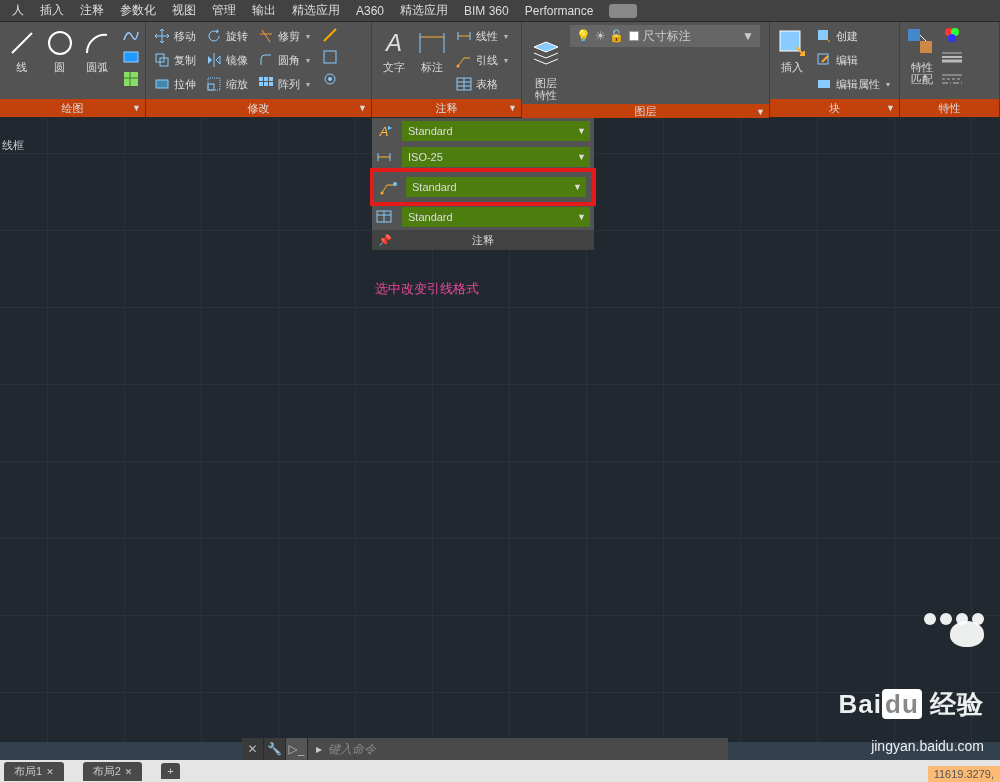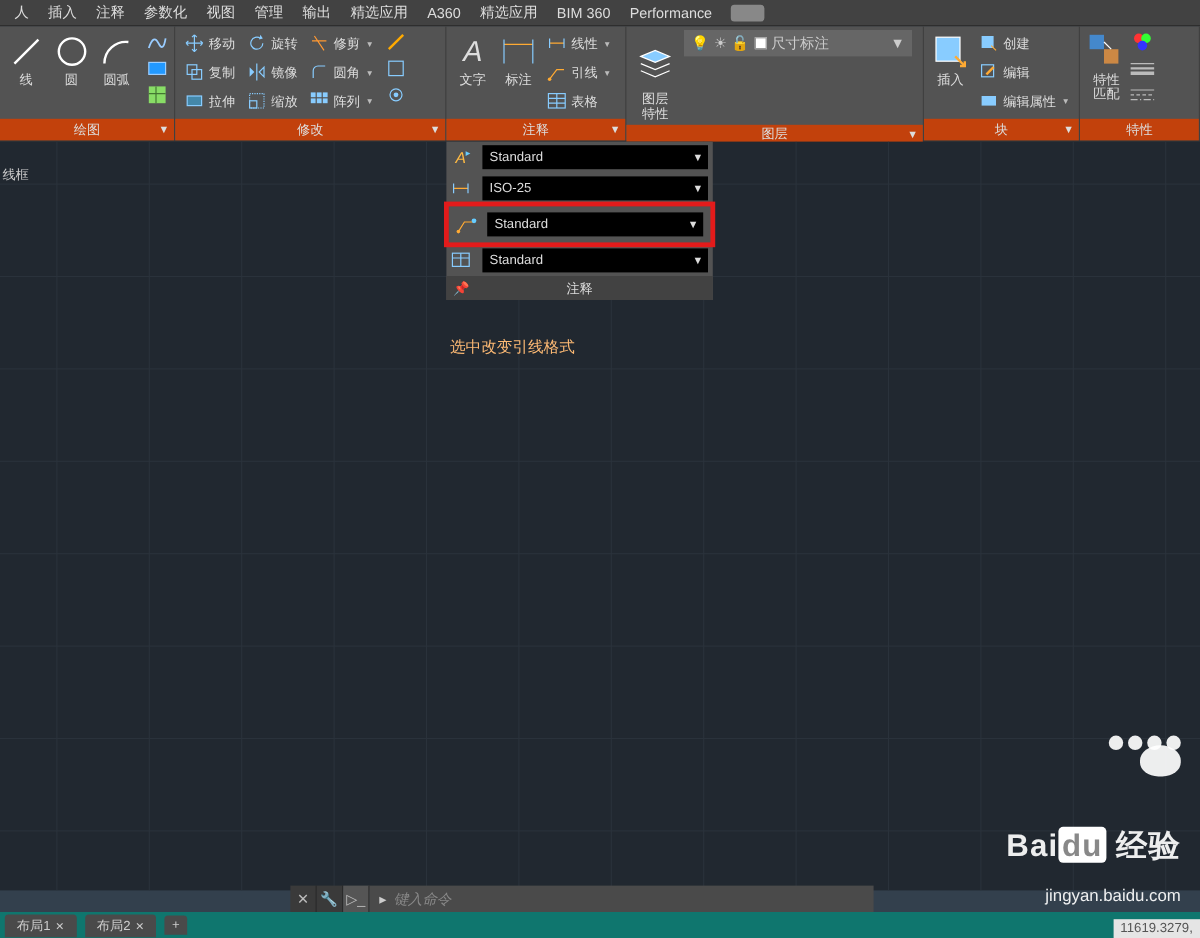--- a/index.html
+++ b/index.html
@@ -31,47 +31,47 @@
 .dropdown-arrow { font-size:8px; color:#bbb; margin-left:2px; }
 
 
 .layerdd { width:190px; height:22px; background:#666; display:flex; align-items:center; padding:0 6px; gap:4px; position:relative; }
 .layerdd .arrow { margin-left:auto; }
 
 
 .flyout { position:absolute; left:372px; top:118px; width:222px; background:#535353; z-index:10; }
 .flyrow { display:flex; align-items:center; height:26px; padding:0 4px; gap:6px; }
 .flyrow .ico { width:20px; height:16px; }
-.flyselect { flex:1; height:20px; background:#000000; color:#ddd; display:flex; align-items:center; padding:0 6px; font-size:11px; position:relative; }
+.flyselect { flex:1; height:20px; background:#4d7c0f; color:#ddd; display:flex; align-items:center; padding:0 6px; font-size:11px; position:relative; }
 .flyselect .arrow { position:absolute; right:4px; font-size:9px; }
 .flyfoot { height:20px; background:#424242; color:#ddd; font-size:11px; display:flex; align-items:center; justify-content:center; position:relative; }
 .flyfoot .chev { position:absolute; left:6px; }
 .redbox { border:4px solid #e31b1b; padding:2px; margin:-2px; }
 
 
 .canvas { position:absolute; top:118px; left:0; right:0; bottom:40px; background:#212830; overflow:hidden; }
 .grid { position:absolute; inset:0; background-image:
   linear-gradient(#2a323b 1px,transparent 1px),
   linear-gradient(90deg,#2a323b 1px,transparent 1px);
   background-size:77px 77px; background-position:-30px -42px;}
 .corner { position:absolute; top:20px; left:2px; color:#ccc; font-size:11px; }
-.greentxt { position:absolute; left:375px; top:162px; color:#fdba74; font-size:13px; }
+.greentxt { position:absolute; left:375px; top:162px; color:#ec4899; font-size:13px; }
 
 
 .cmdline { position:absolute; bottom:22px; left:242px; height:22px; display:flex; align-items:center; gap:0; }
 .cmdline .btn { width:22px; height:22px; background:#3a3a3a; display:flex; align-items:center; justify-content:center; border-right:1px solid #2a2a2a; color:#bbb; font-size:12px;}
 .cmdline .inp { width:420px; height:22px; background:#4a4a4a; color:#888; font-style:italic; padding:0 8px; display:flex; align-items:center; font-size:12px; }
 .cmdline .caret { color:#ccc; font-style:normal; margin-right:6px; }
 
 
-.btabs { position:absolute; bottom:0; left:0; right:0; height:22px; background:#0f766e; display:flex; align-items:center; padding:0 4px; gap:7px; }
+.btabs { position:absolute; bottom:0; left:0; right:0; height:22px; background:#e5e5e5; display:flex; align-items:center; padding:0 4px; gap:19px; }
 .btab { padding:2px 10px; background:#4a4a4a; color:#ccc; font-size:11px; border-radius:3px 3px 0 0; }
 .btab .x { font-size:9px; margin-left:4px; }
 .btab.add { padding:2px 6px; }
-.coords { position:absolute; right:0; bottom:0; background:#e5e5e5; color:#555; font-size:11px; padding:2px 6px; }
+.coords { position:absolute; right:0; bottom:0; background:#fdba74; color:#555; font-size:11px; padding:2px 6px; }
 
 
 .wm { position:absolute; right:16px; bottom:28px; color:rgba(255,255,255,.92); text-align:right; }
 .wm .paw { display:flex; gap:4px; justify-content:flex-end; margin-bottom:-4px; }
 .wm .paw span { width:12px; height:12px; background:rgba(255,255,255,.92); border-radius:50%; }
 .wm .paw span.big { width:22px; height:18px; border-radius:50% 50% 45% 45%; }
 .wm .brand { font-size:26px; font-weight:bold; letter-spacing:1px;margin-top:44px; }
 .wm .brand .du { background:#fff;color:#888;border-radius:4px;padding:0 3px; }
 .wm .sub { font-size:14px; margin-top:16px; }
 

